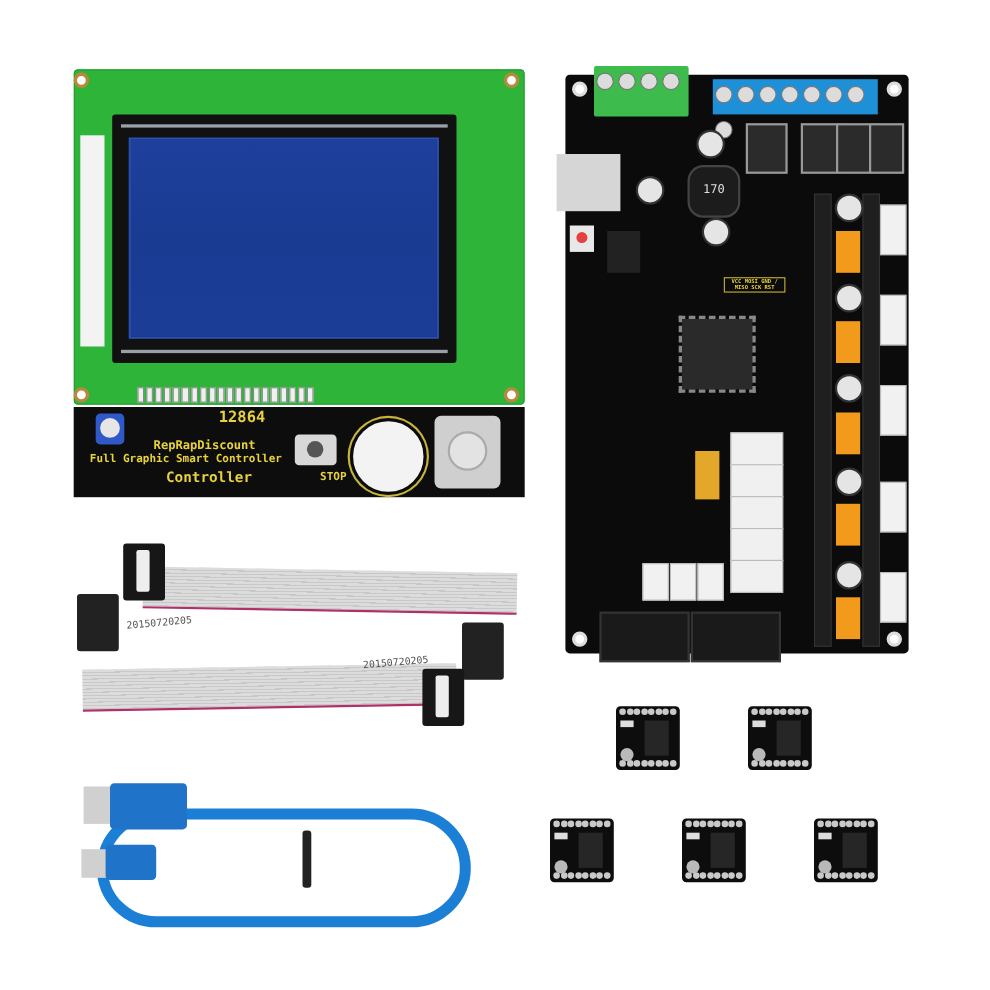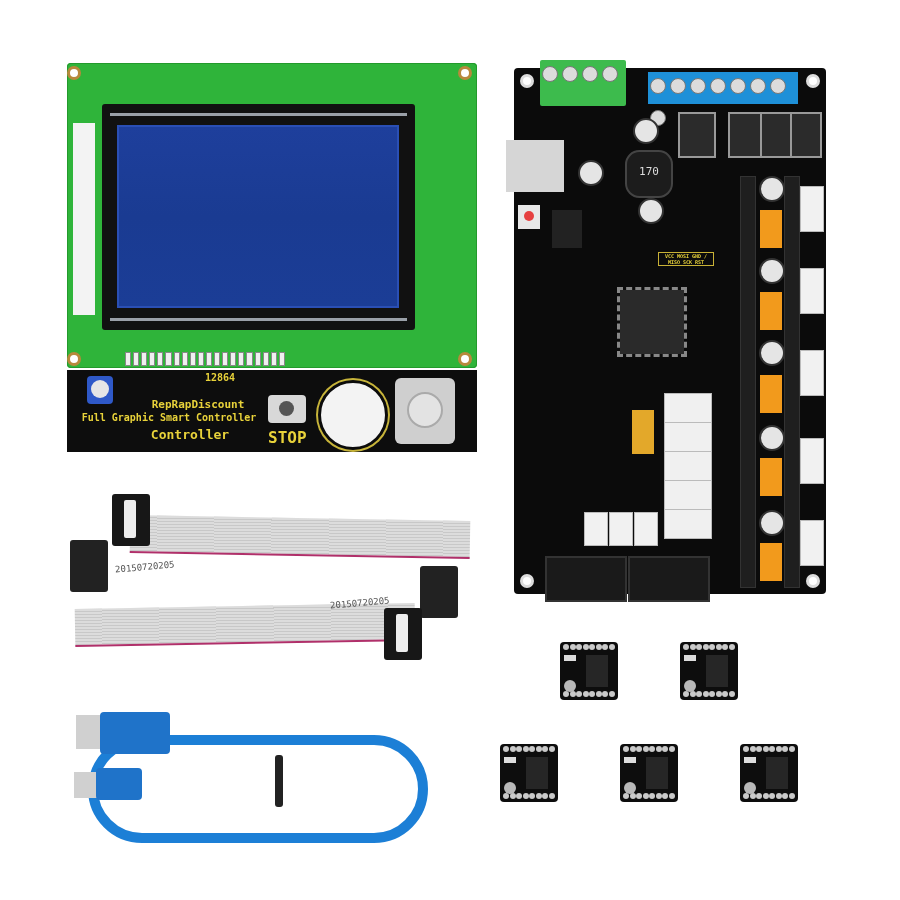--- a/index.html
+++ b/index.html
@@ -86,27 +86,27 @@
     <span></span>
     <span></span>
     <span></span>
     <span></span>
     <span></span>
     <span></span>
     <span></span>
 </div>
 
 <div class="abs ctrl-pcb"></div>
-<div class="abs ctrl-text" style="left:185px;top:372px;width:70px;font-size:10px">12864</div>
+<div class="abs ctrl-text" style="left:185px;top:372px;width:70px;font-size:14px">12864</div>
 <div class="abs pot"></div>
-<div class="abs ctrl-text" style="left:128px;top:398px;width:140px;font-size:11px">RepRapDiscount</div>
+<div class="abs ctrl-text" style="left:116px;top:398px;width:140px;font-size:11px">RepRapDiscount</div>
 <div class="abs ctrl-text" style="left:70px;top:412px;width:198px;font-size:10px;white-space:nowrap">Full Graphic Smart Controller</div>
 <div class="abs ctrl-text" style="left:120px;top:427px;width:140px;font-size:13px">Controller</div>
 <div class="abs stop-btn"></div>
-<div class="abs ctrl-text" style="left:268px;top:428px;width:38px;font-size:16px">STOP</div>
+<div class="abs ctrl-text" style="left:284px;top:428px;width:38px;font-size:10px">STOP</div>
 <div class="abs buzzer"></div>
 <div class="abs encoder"></div>
 
 <div class="abs main-pcb"></div>
 <div class="abs hole" style="left:520px;top:74px;border-color:#ddd"></div>
 <div class="abs hole" style="left:806px;top:74px;border-color:#ddd"></div>
 <div class="abs hole" style="left:520px;top:574px;border-color:#ddd"></div>
 <div class="abs hole" style="left:806px;top:574px;border-color:#ddd"></div>
 
 <div class="abs term-green">

